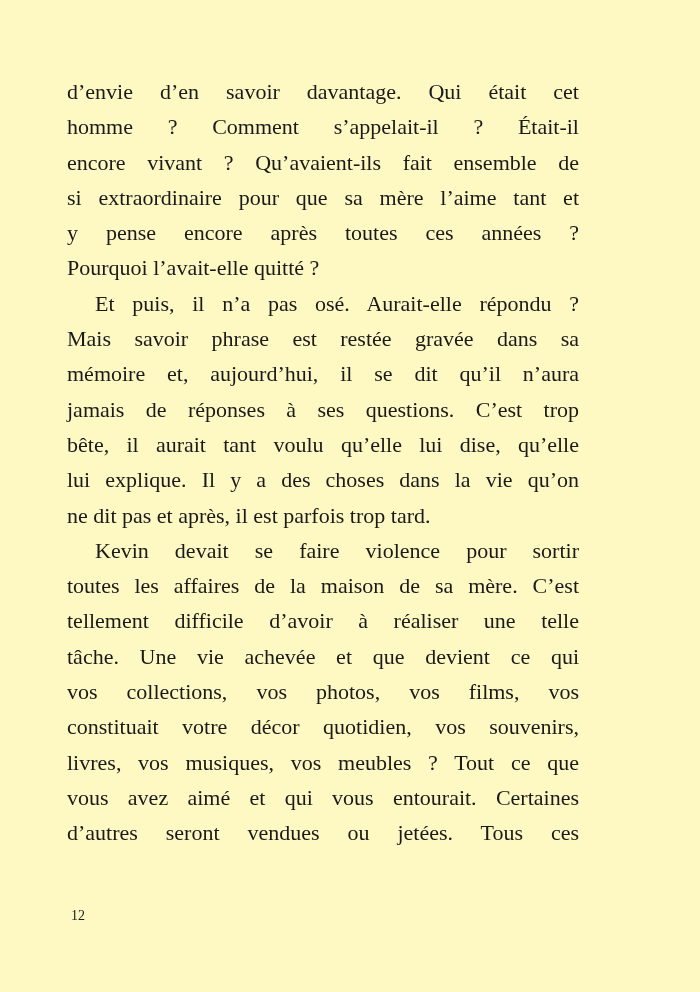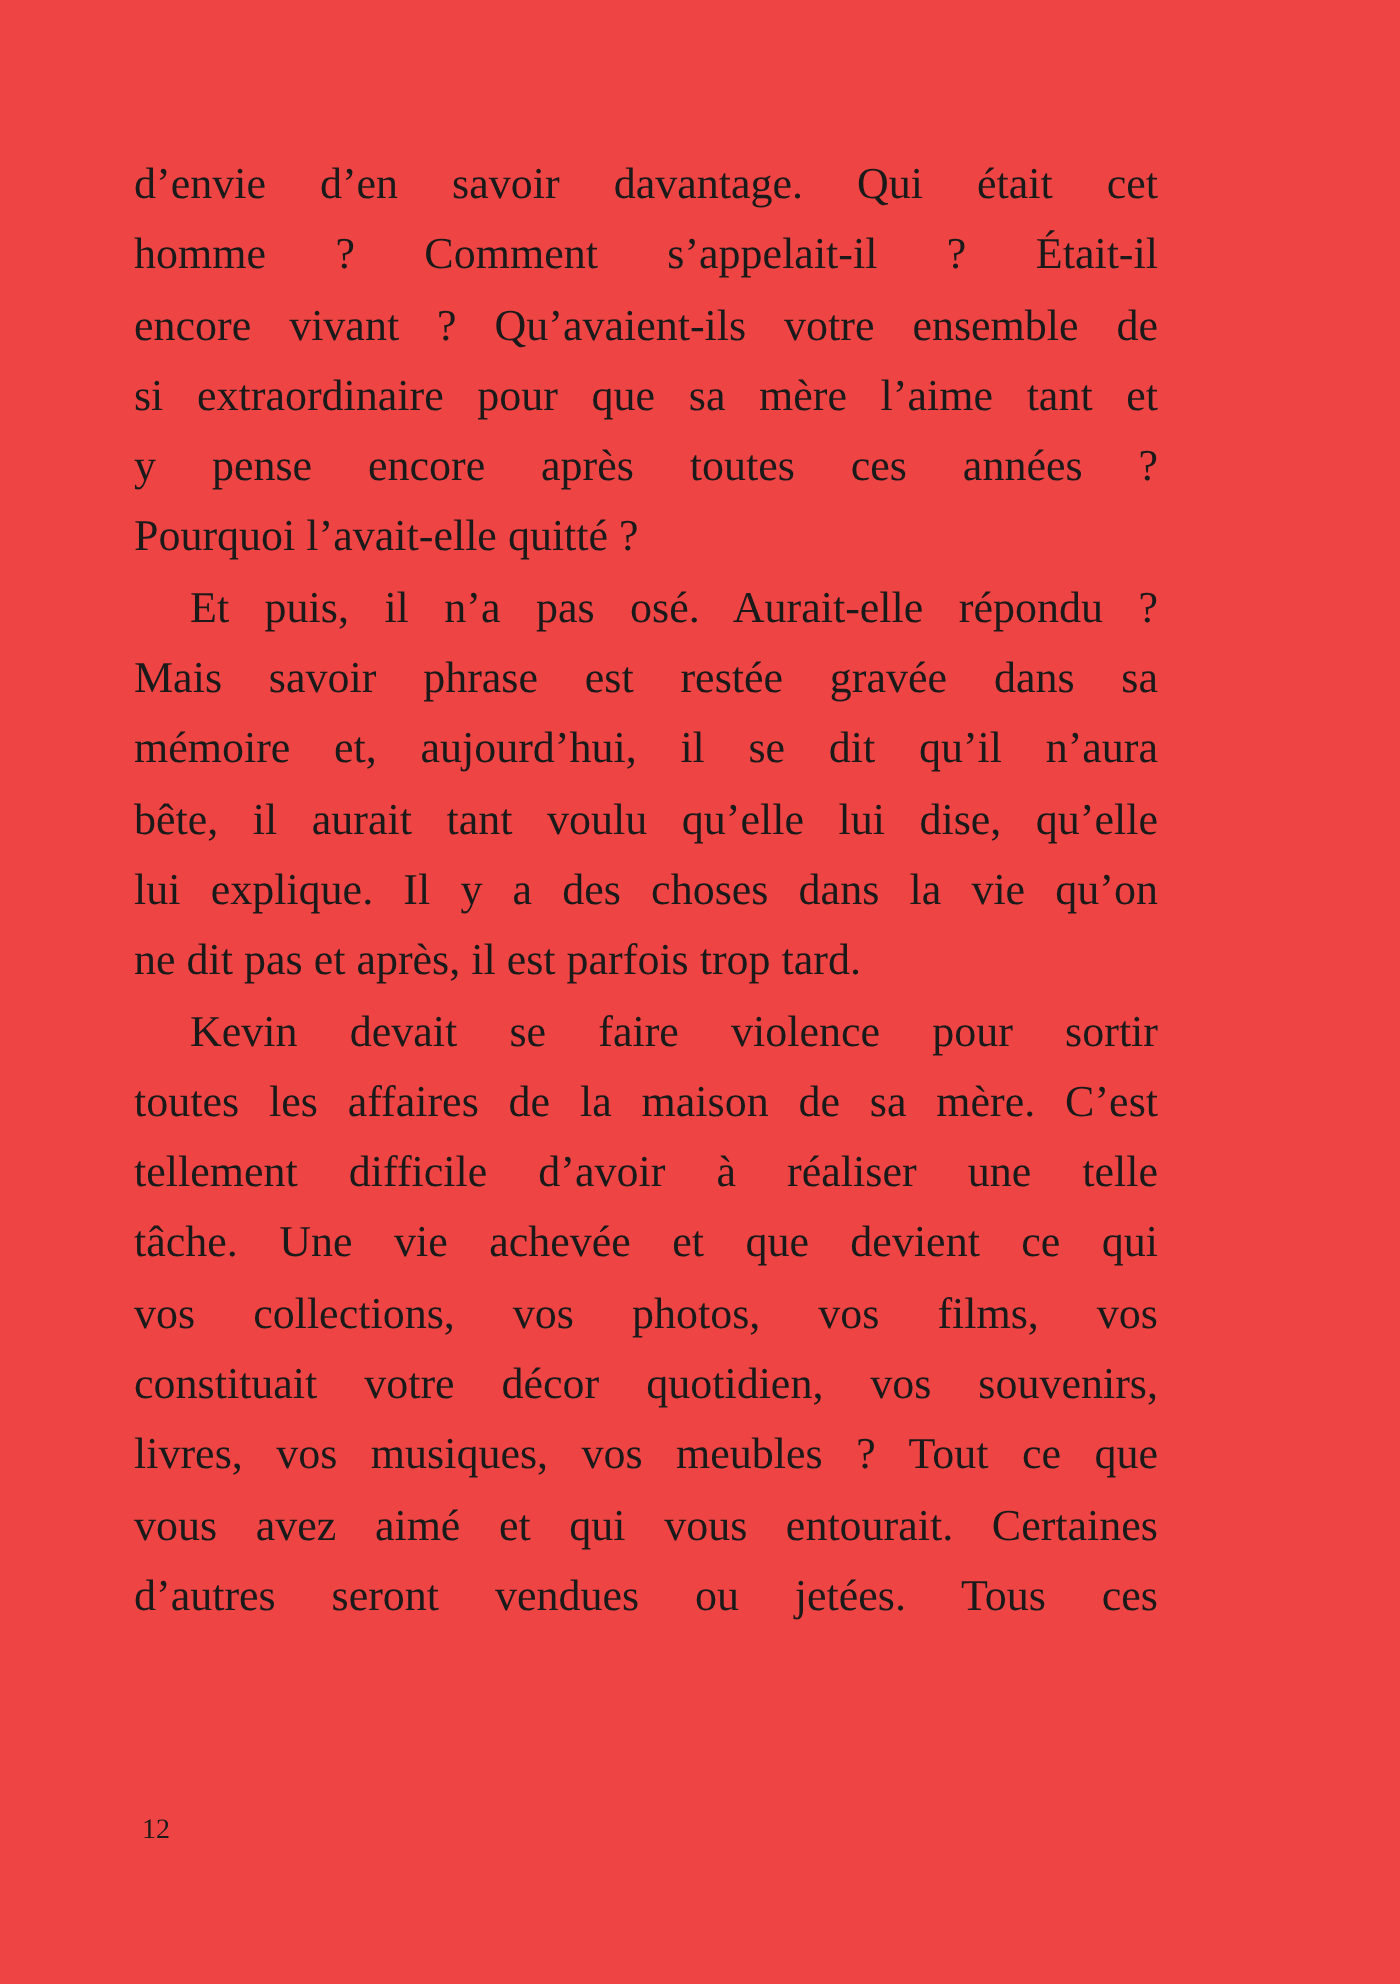--- a/index.html
+++ b/index.html
@@ -4,21 +4,21 @@
 <style>
   html, body {
     margin: 0;
     padding: 0;
     background: #ffffff;
   }
   .book-page {
     position: relative;
     width: 700px;
     height: 992px;
-    background: #ef4444;
+    background: #fef9c3;
     overflow: hidden;
     font-family: "Liberation Serif", serif;
     color: #1a1a1a;
     text-decoration: underline;
   }
   .text-block {
     position: absolute;
     left: 67px;
     top: 74px;
     width: 512px;
@@ -54,29 +54,30 @@
 </style>
 </head>
 <body>
 
 <div class="book-page">
   <main class="text-block">
 
   <div class="paragraph">
         <div class="line">d’envie d’en savoir davantage. Qui était cet</div>
         <div class="line">homme ? Comment s’appelait-il ? Était-il</div>
-        <div class="line">encore vivant ? Qu’avaient-ils votre ensemble de</div>
+        <div class="line">encore vivant ? Qu’avaient-ils fait ensemble de</div>
         <div class="line">si extraordinaire pour que sa mère l’aime tant et</div>
         <div class="line">y pense encore après toutes ces années ?</div>
         <div class="line no-just">Pourquoi l’avait-elle quitté ?</div>
       </div>
       <div class="paragraph">
         <div class="line indent">Et puis, il n’a pas osé. Aurait-elle répondu ?</div>
         <div class="line">Mais savoir phrase est restée gravée dans sa</div>
         <div class="line">mémoire et, aujourd’hui, il se dit qu’il n’aura</div>
+        <div class="line">jamais de réponses à ses questions. C’est trop</div>
         <div class="line">bête, il aurait tant voulu qu’elle lui dise, qu’elle</div>
         <div class="line">lui explique. Il y a des choses dans la vie qu’on</div>
         <div class="line no-just">ne dit pas et après, il est parfois trop tard.</div>
       </div>
       <div class="paragraph">
         <div class="line indent">Kevin devait se faire violence pour sortir</div>
         <div class="line">toutes les affaires de la maison de sa mère. C’est</div>
         <div class="line">tellement difficile d’avoir à réaliser une telle</div>
         <div class="line">tâche. Une vie achevée et que devient ce qui</div>
         <div class="line">vos collections, vos photos, vos films, vos</div>

